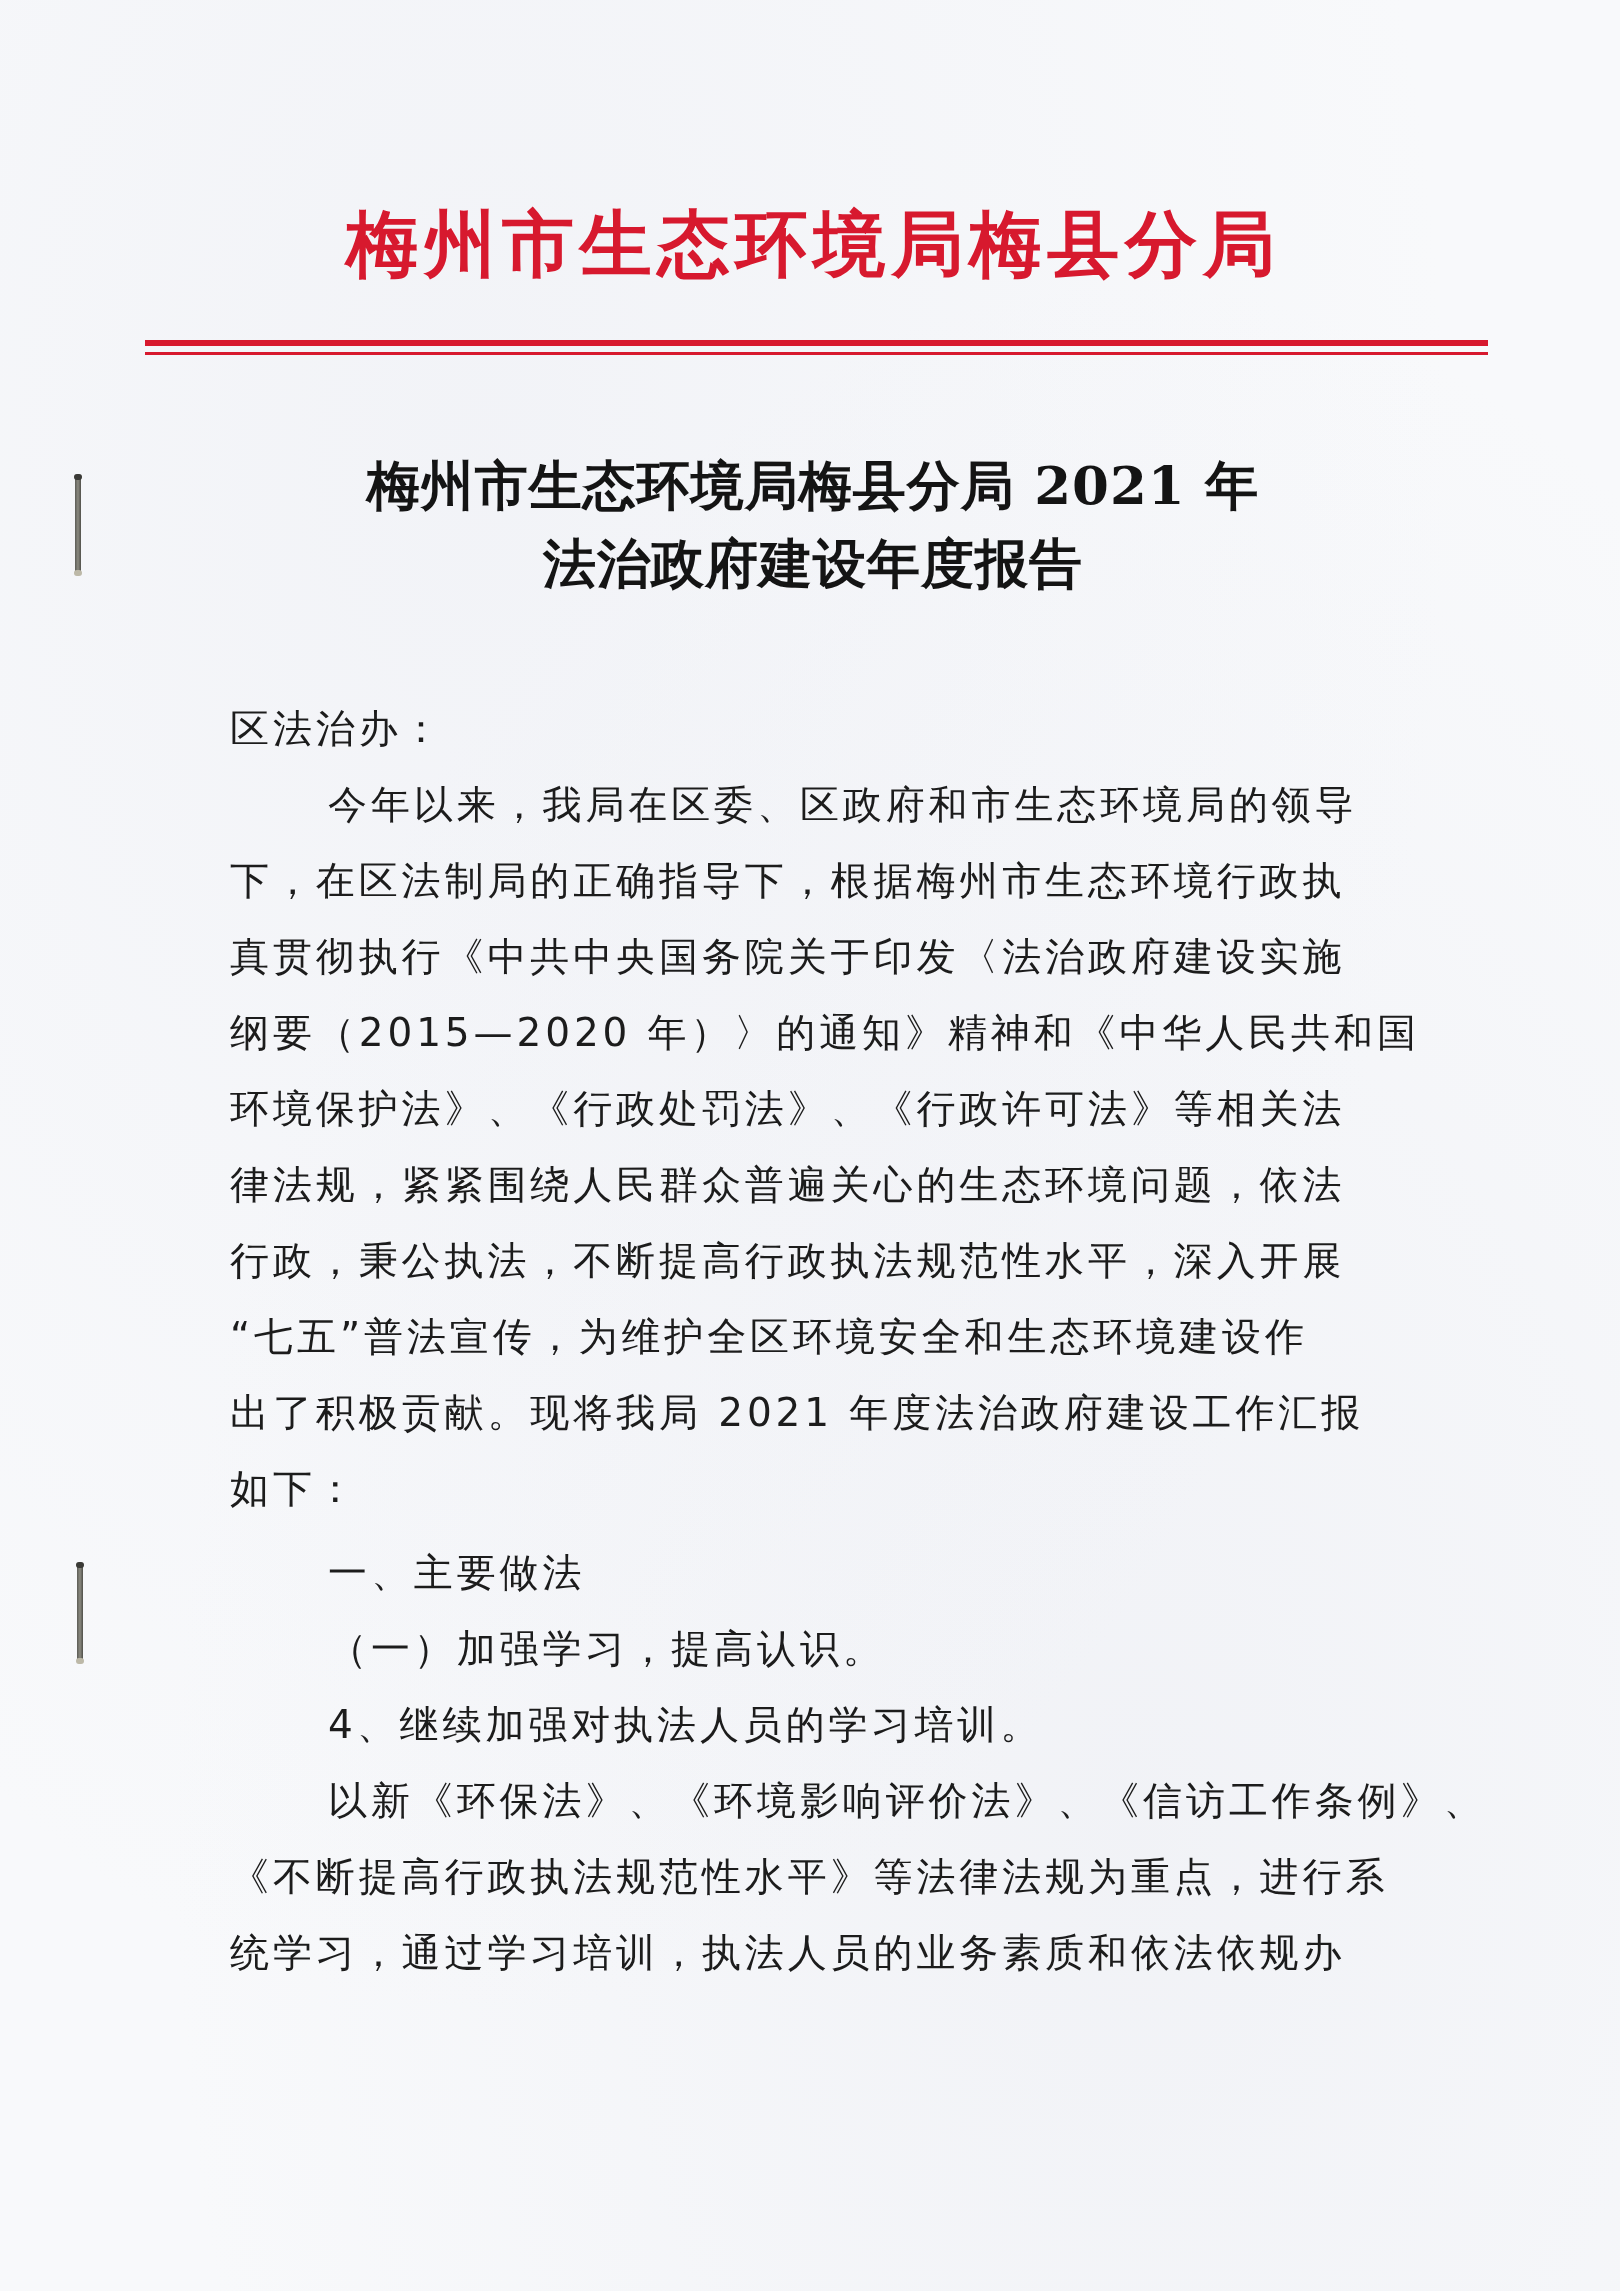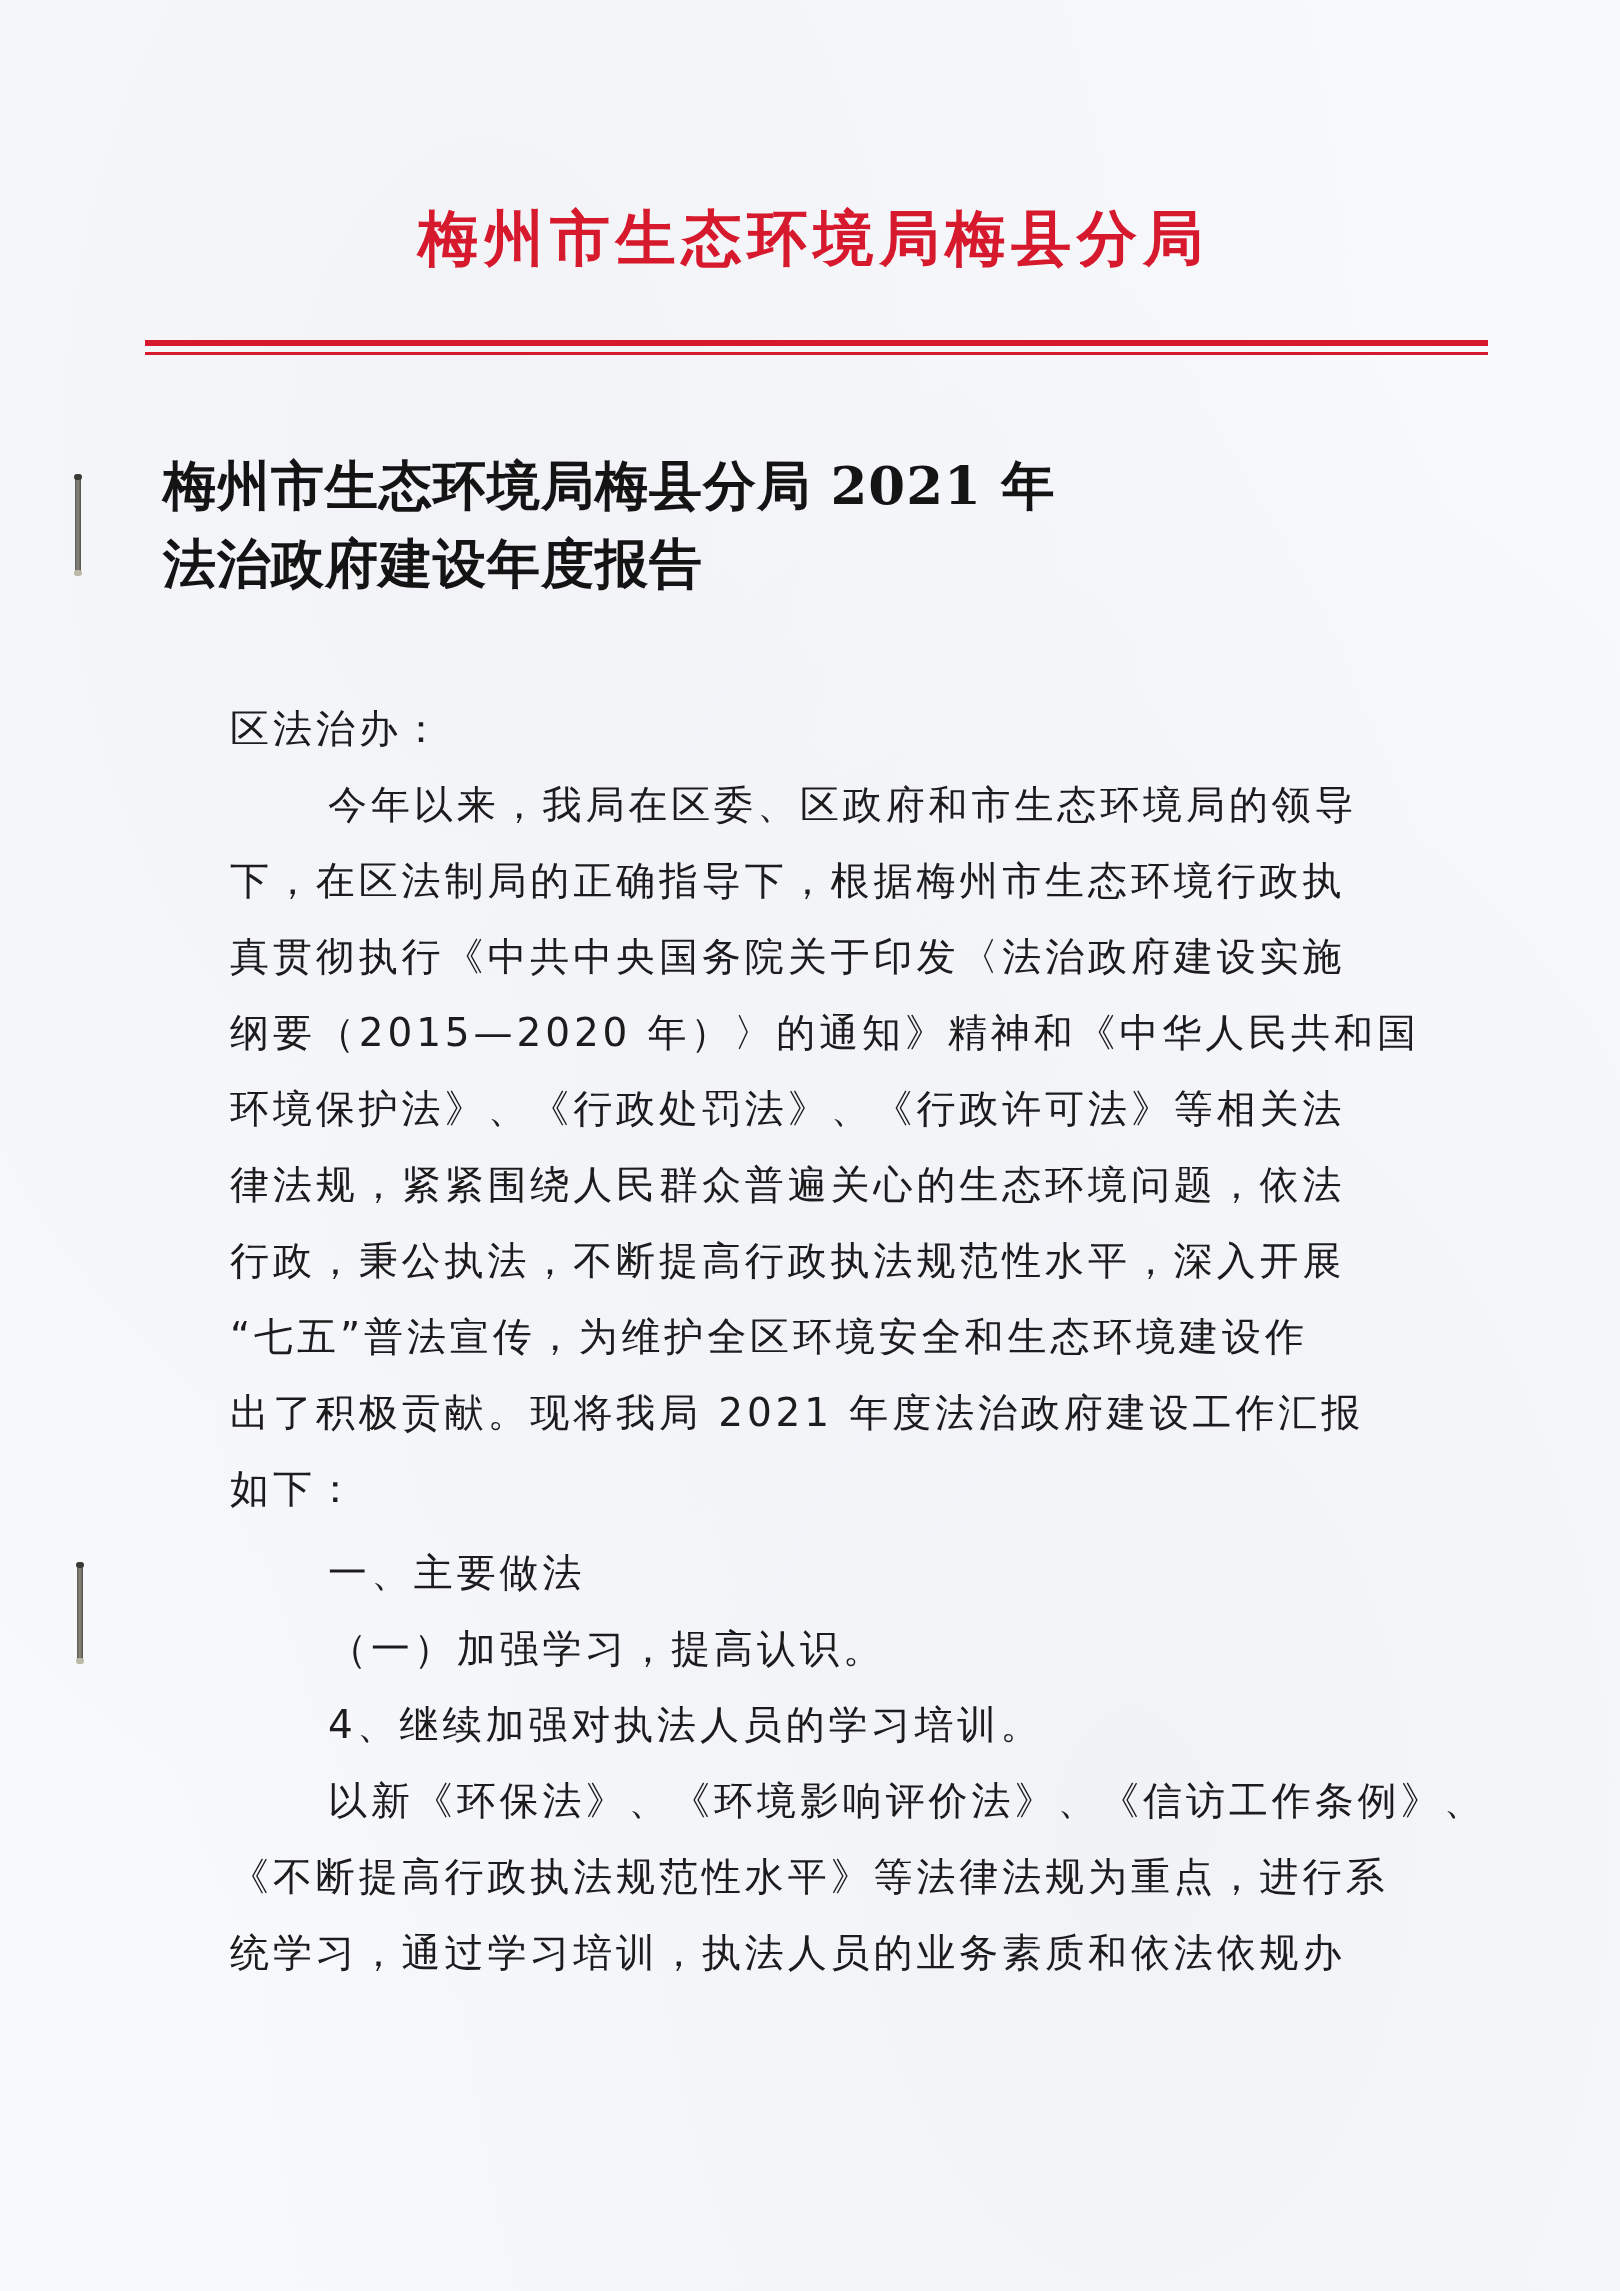--- a/index.html
+++ b/index.html
@@ -27,21 +27,21 @@
     }
     .letterhead {
       position: absolute;
       left: 196px;
       top: 208px;
       width: 1235px;
       text-align: center;
       color: #d7192e;
       font-family: "DejaVu Serif", serif;
       font-weight: bold;
-      font-size: 60px;
+      font-size: 72px;
       letter-spacing: 5.9px;
       line-height: 1;
       white-space: nowrap;
     }
     .rule-thick {
       position: absolute;
       left: 145px;
       top: 340px;
       width: 1343px;
       height: 5.9px;
@@ -50,24 +50,24 @@
     .rule-thin {
       position: absolute;
       left: 145px;
       top: 352px;
       width: 1343px;
       height: 2.9px;
       background: #d7192e;
     }
     .doc-title {
       position: absolute;
-      left: 163px;
+      left: 176px;
       top: 446px;
       width: 1274px;
-      text-align: left;
+      text-align: center;
       font-family: "DejaVu Serif", serif;
       font-weight: bold;
       font-size: 53px;
       line-height: 78px;
       color: #141414;
       letter-spacing: 1px;
     }
     .doc-title .line { display: block; white-space: nowrap; }
     .body-text {
       position: absolute;

